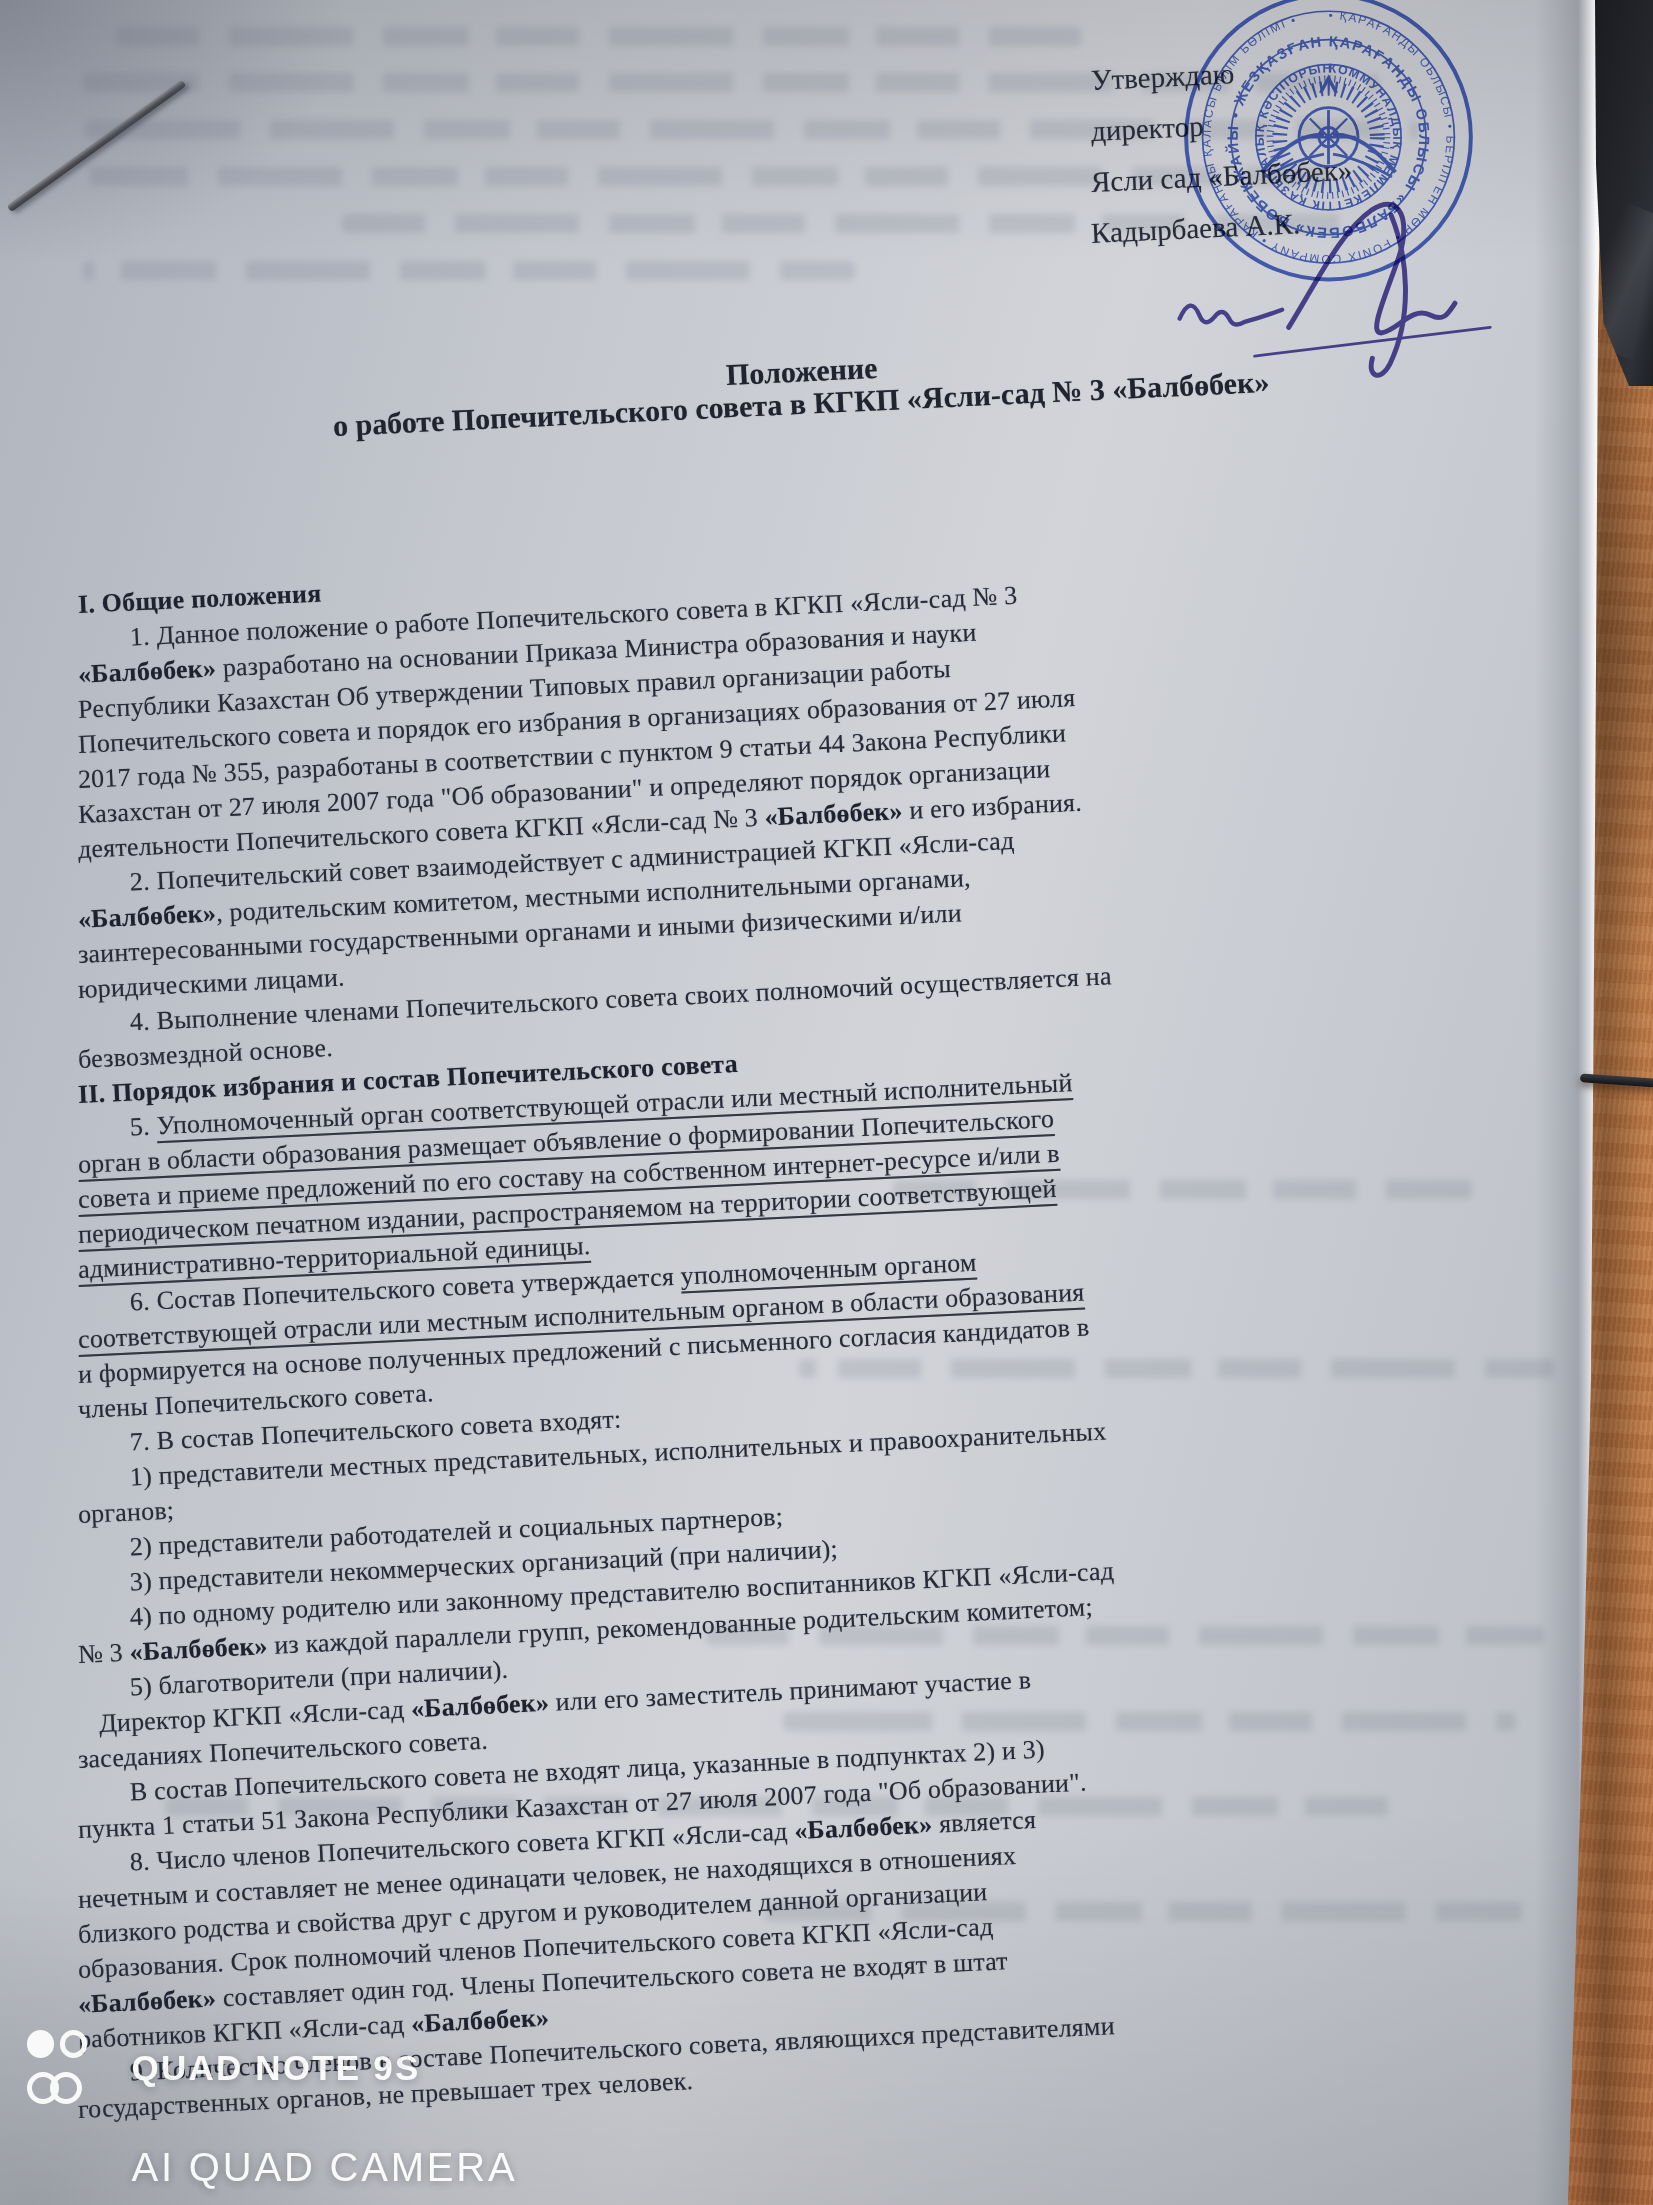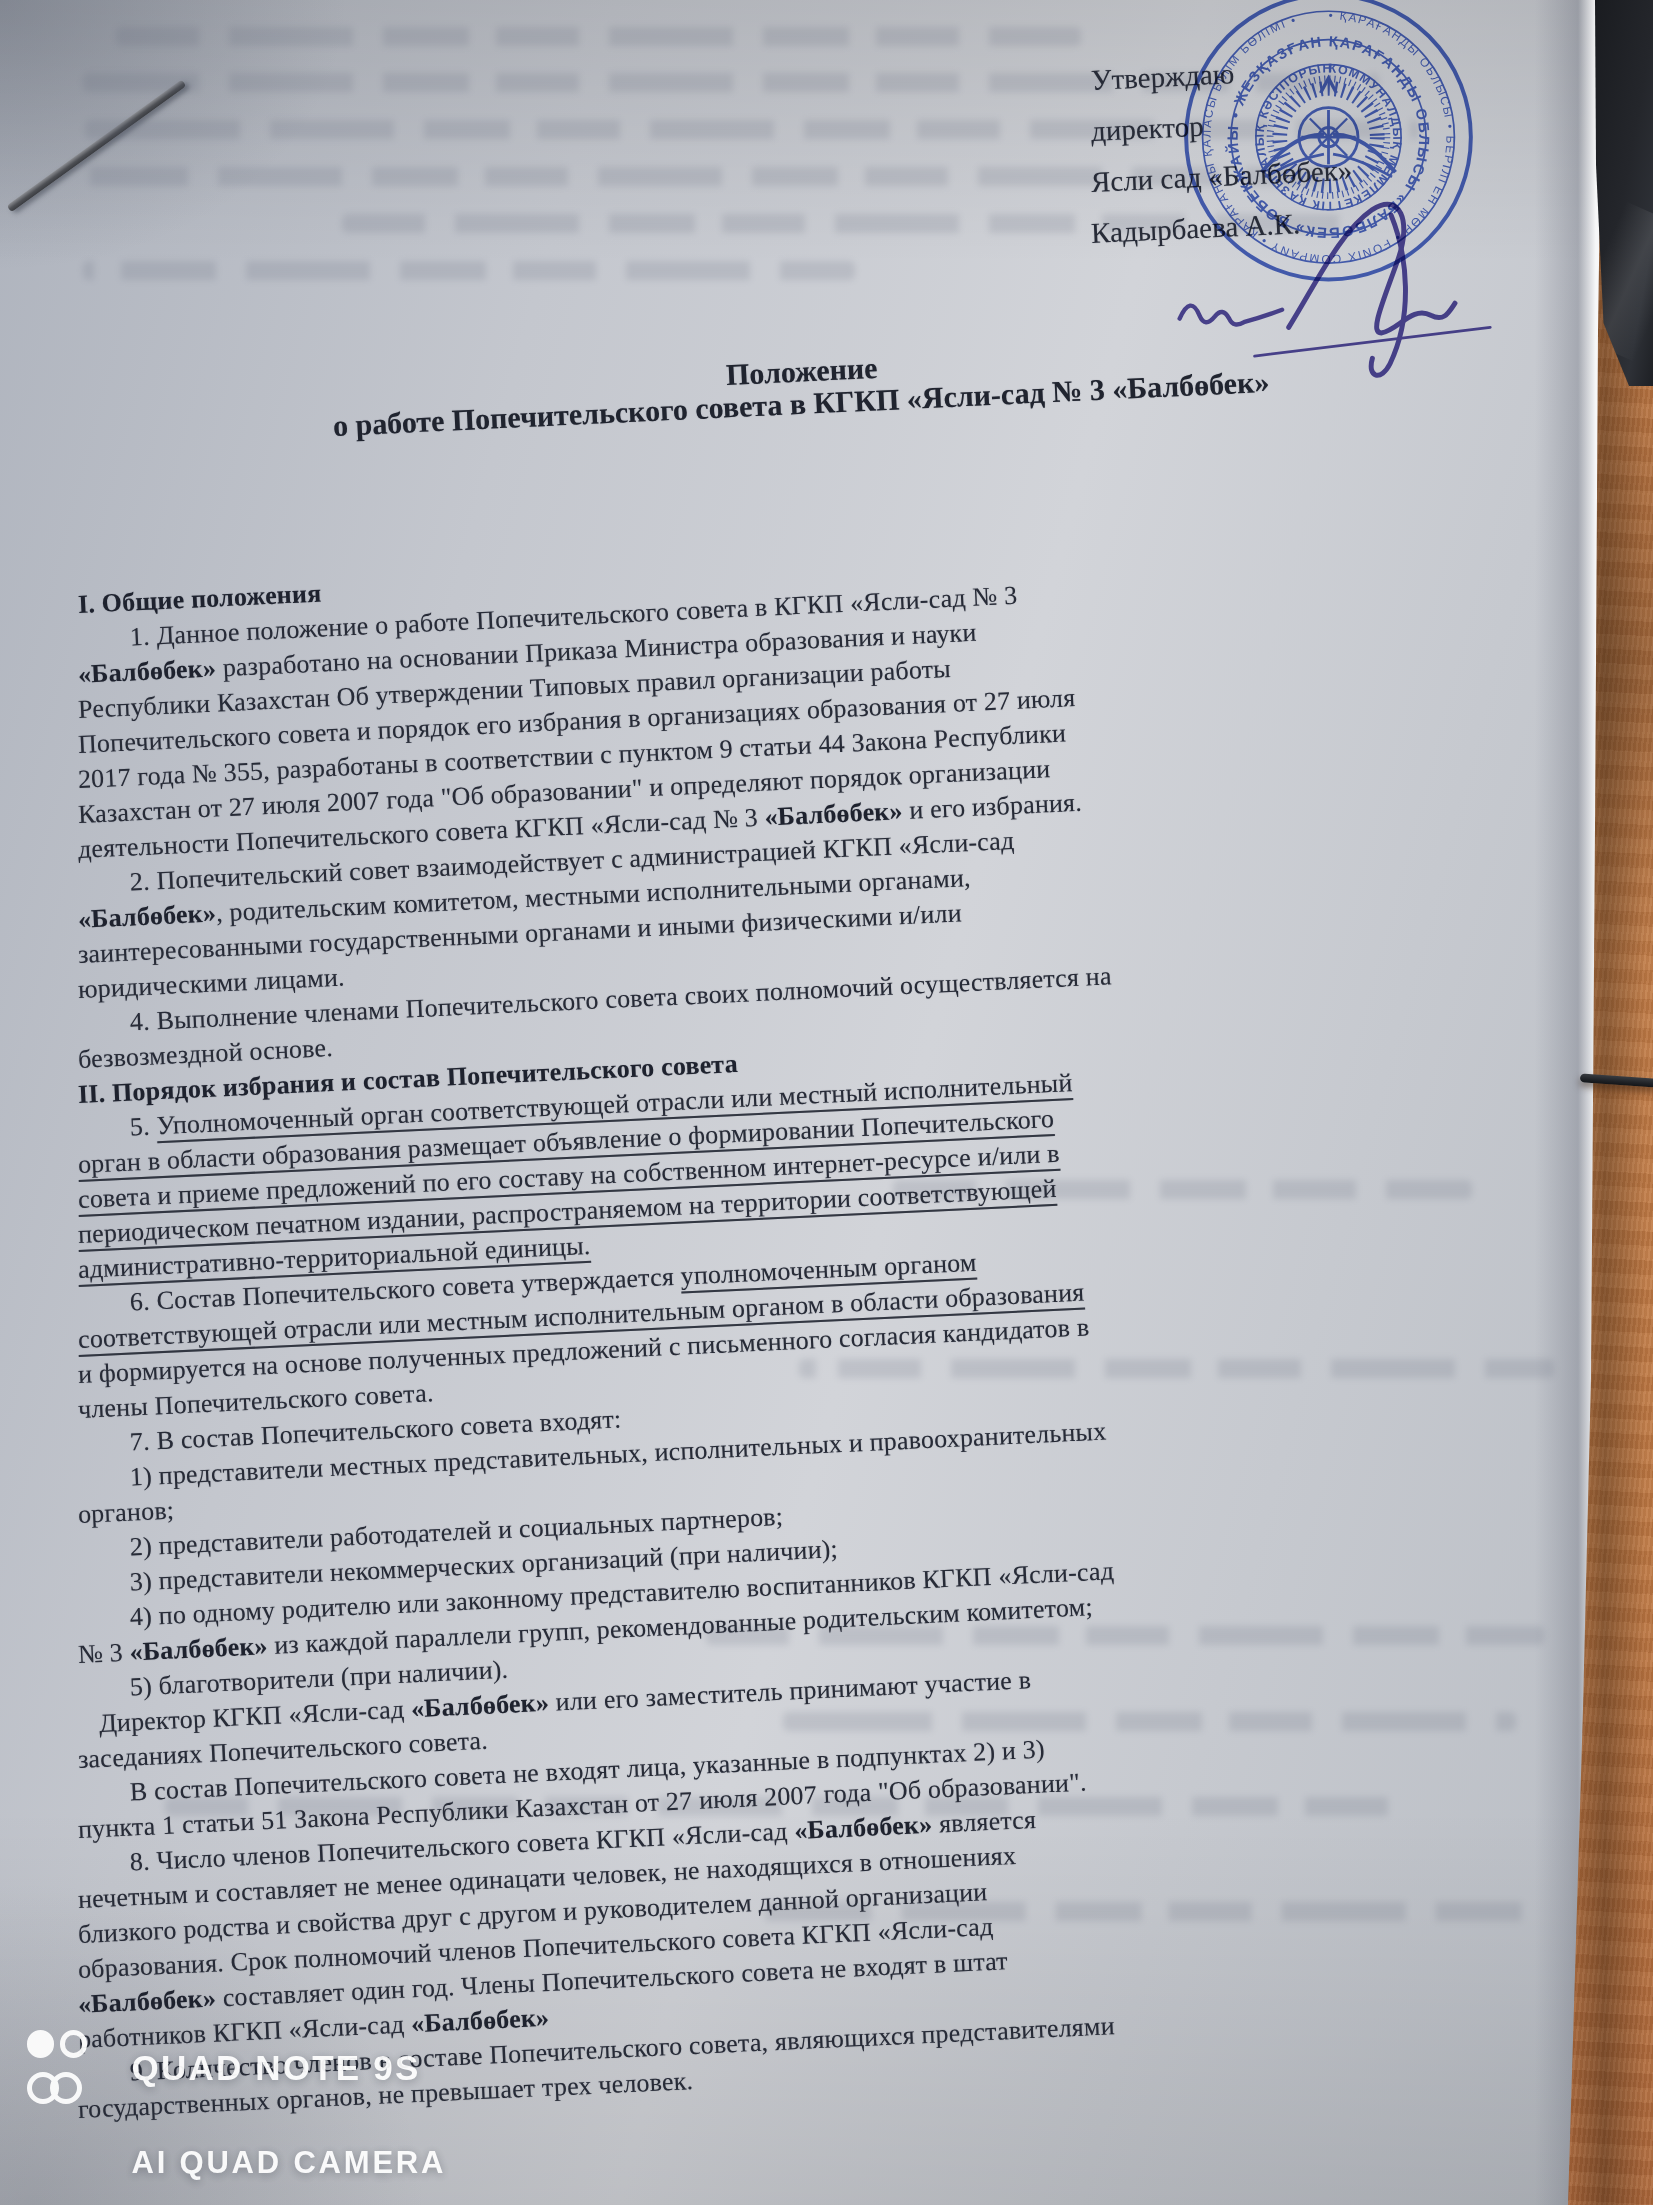--- a/index.html
+++ b/index.html
@@ -75,21 +75,21 @@
     font-family:"Liberation Sans", sans-serif;text-shadow:0 1.7px 8.8px rgba(30,35,45,.35);}
   .wm-logo{width:65px;}
   .wm-row1{display:flex;gap:5.5px;}
   .wm-c1{width:27.6px;height:27.6px;border-radius:50%;background:#fff;}
   .wm-c2{width:27.6px;height:27.6px;border-radius:50%;border:5.5px solid #fff;box-sizing:border-box;}
   .wm-inf{display:flex;margin-top:14.3px;}
   .wm-inf span{width:32px;height:32px;border-radius:50%;border:5.5px solid #fff;box-sizing:border-box;}
   .wm-inf span+span{margin-left:-8.8px;}
   .wm-text{margin-left:40px;}
   .wm-l1{font-size:35px;font-weight:600;letter-spacing:2.2px;margin-top:17.6px;}
-  .wm-l2{font-size:31px;font-weight:700;letter-spacing:2.8px;margin-top:57px;}
+  .wm-l2{font-size:40px;font-weight:400;letter-spacing:2.8px;margin-top:57px;}
 </style>
 </head>
 <body>
 
 <div class="photo">
 
   <div class="paper-cast"></div>
 
   <div class="paper">
     <div class="staple"></div>

